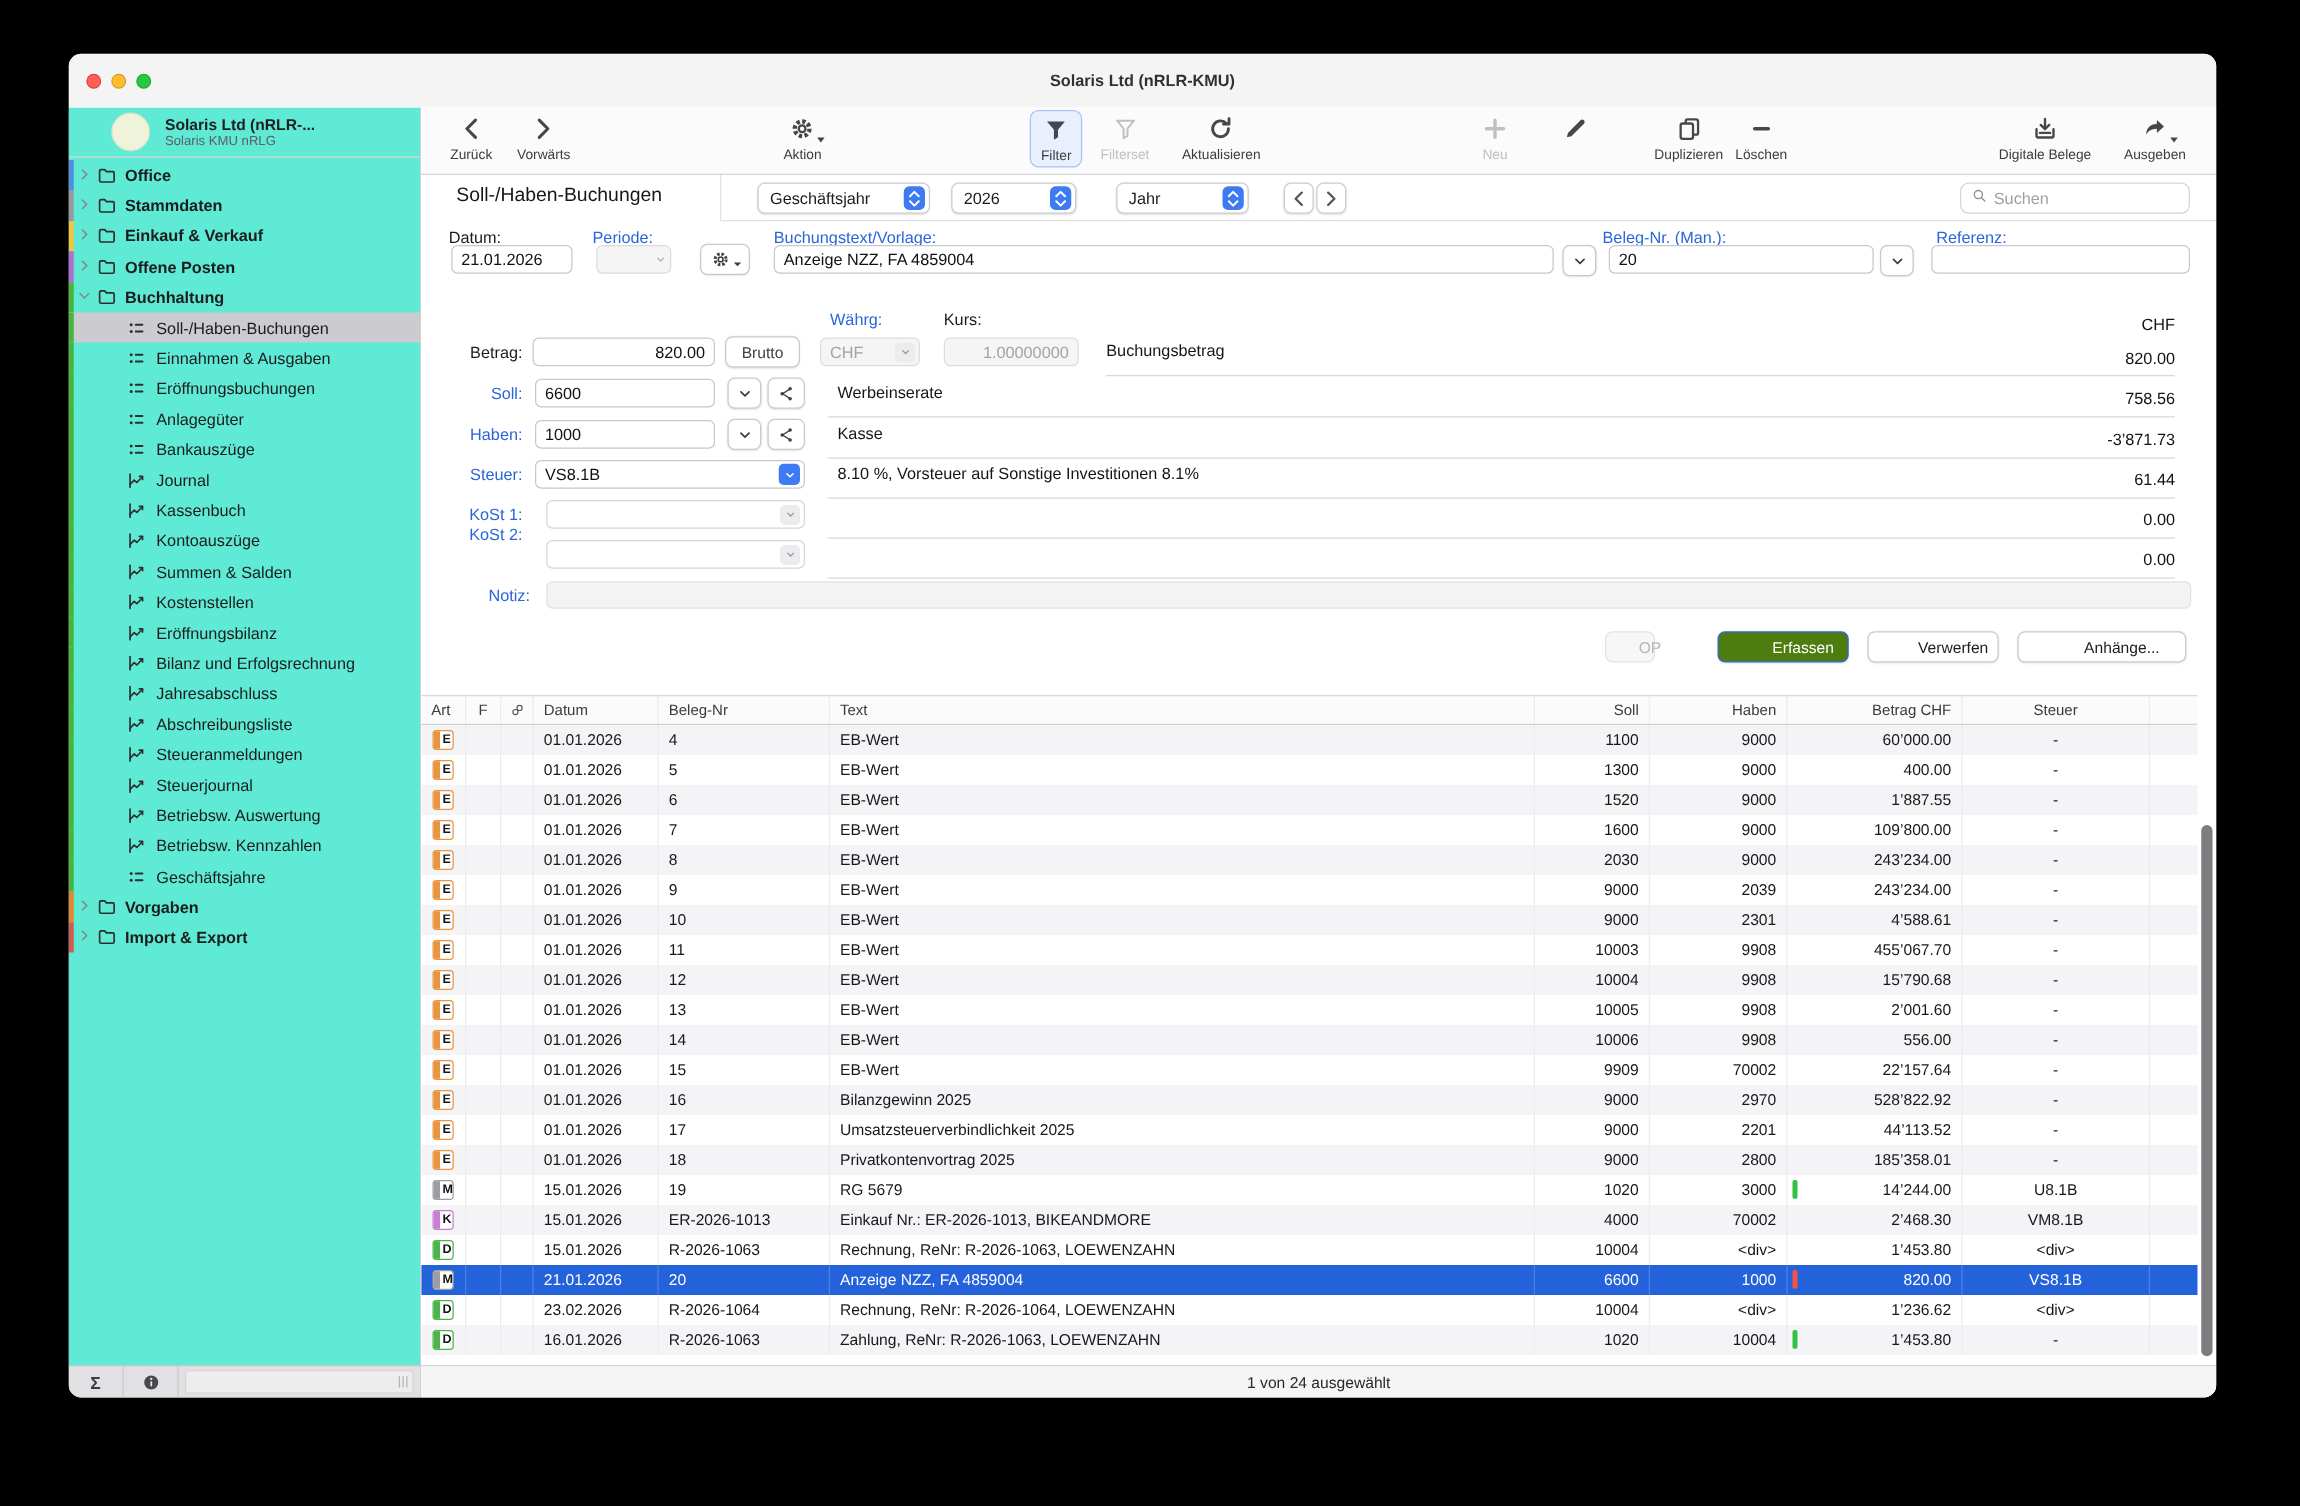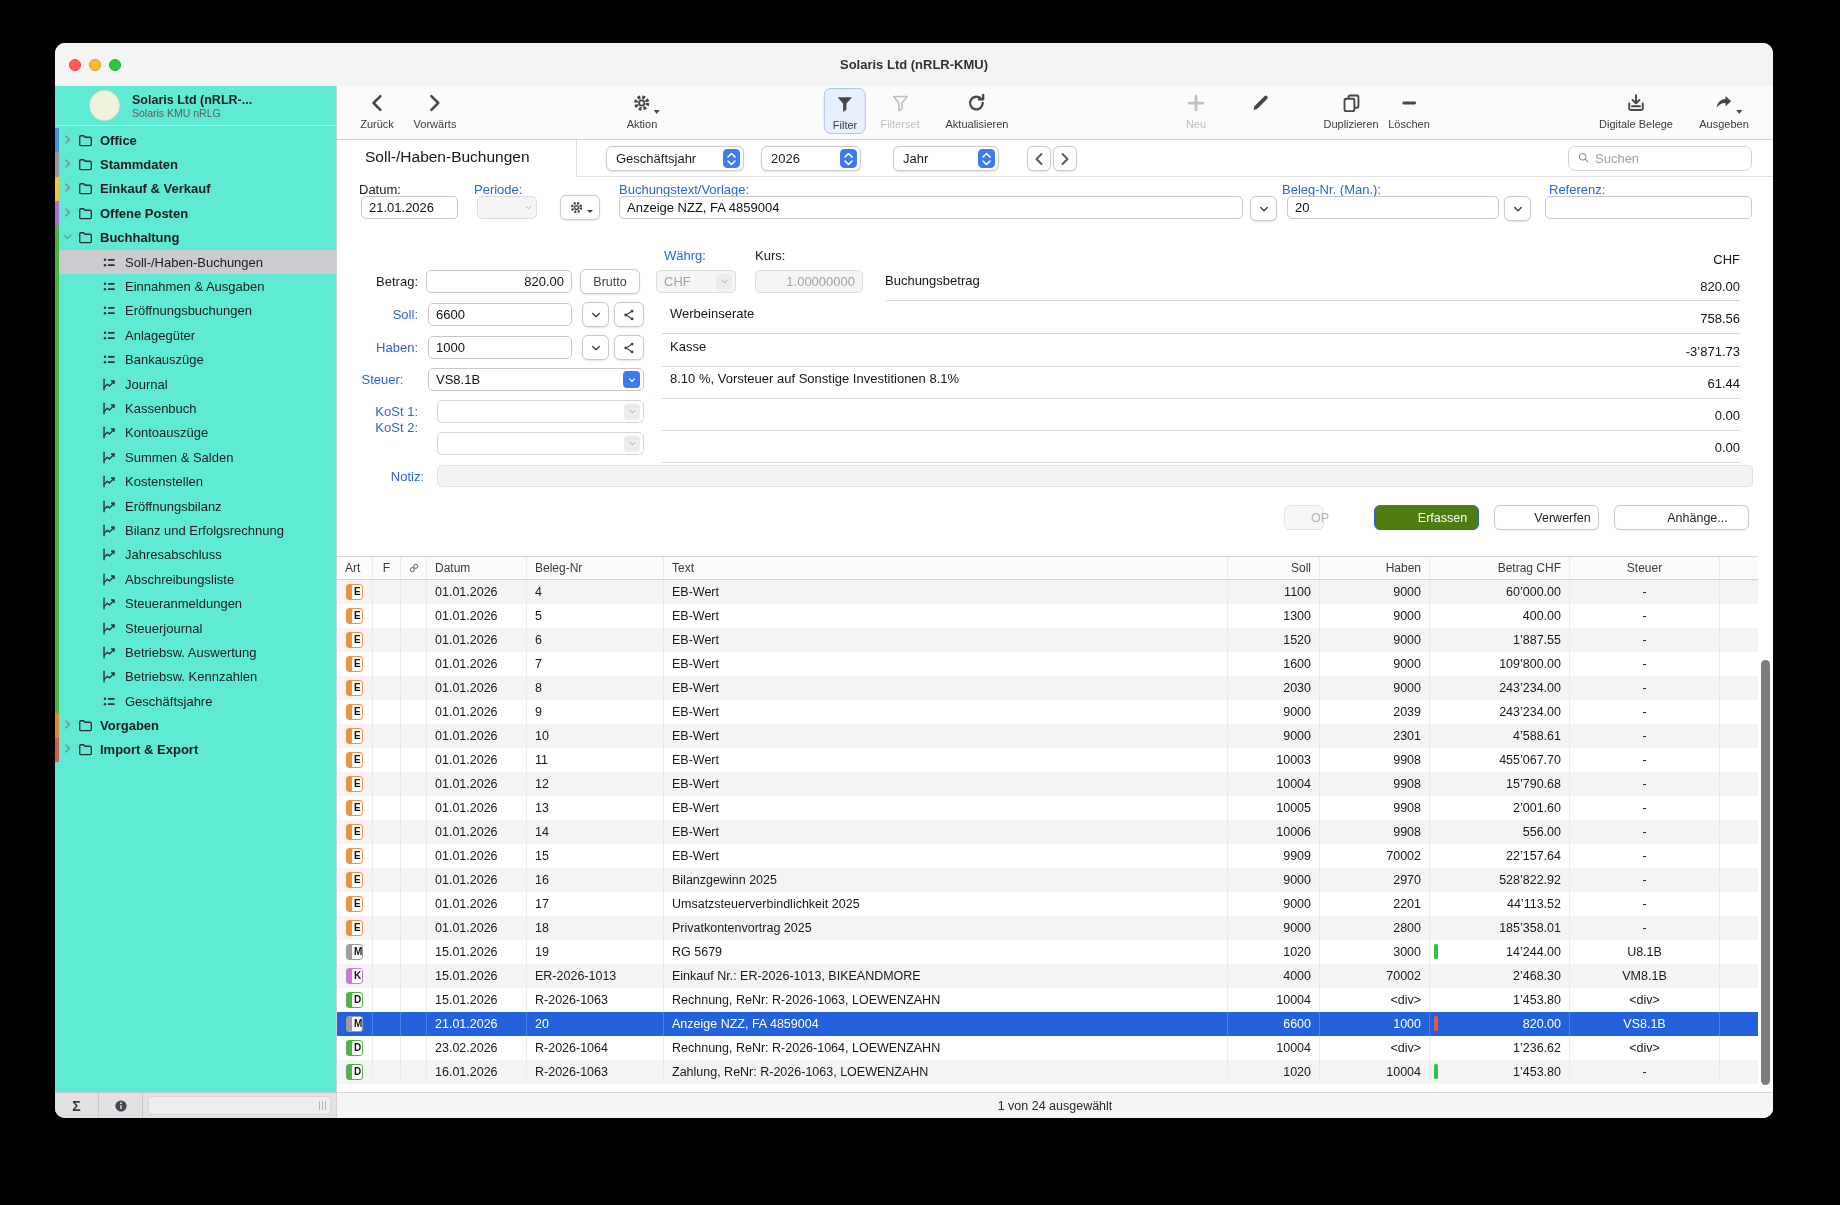--- a/index.html
+++ b/index.html
@@ -654,21 +654,21 @@
         <span class="flabel dark" style="left:22px;top:42px;">Datum:</span>
         <span class="flabel" style="left:137px;top:42px;">Periode:</span>
         <span class="flabel" style="left:282px;top:42px;">Buchungstext/Vorlage:</span>
         <span class="flabel" style="left:945px;top:42px;">Beleg-Nr. (Man.):</span>
         <span class="flabel" style="left:1212px;top:42px;">Referenz:</span>
         <span class="flabel" style="left:327px;top:108px;">Währg:</span>
         <span class="flabel dark" style="left:418px;top:108px;">Kurs:</span>
         <span class="flabel dark ra" style="left:10px;top:134px;width:71px;">Betrag:</span>
         <span class="flabel ra" style="left:10px;top:167px;width:71px;">Soll:</span>
         <span class="flabel ra" style="left:10px;top:200px;width:71px;">Haben:</span>
-        <span class="flabel ra" style="left:10px;top:232px;width:71px;text-align:center;">Steuer:</span>
+        <span class="flabel ra" style="left:10px;top:232px;width:71px;">Steuer:</span>
         <span class="flabel ra" style="left:10px;top:264px;width:71px;">KoSt 1:</span>
         <span class="flabel ra" style="left:10px;top:280px;width:71px;">KoSt 2:</span>
         <span class="flabel ra" style="left:16px;top:329px;width:71px;">Notiz:</span>
 
         <input class="fin" style="left: 24px; top: 56px; width: 97px;" value="21.01.2026">
         <div class="fselect dis" style="left:140px;top:56px;width:60px;">
           <span></span>
             <span><svg width="9" height="9" viewBox="0 0 24 24">
                 <path d="M6 9.5 12 15.5 18 9.5" fill="none" stroke="#b0b0b5" stroke-width="2.6" stroke-linecap="round"></path>
               </svg></span>

